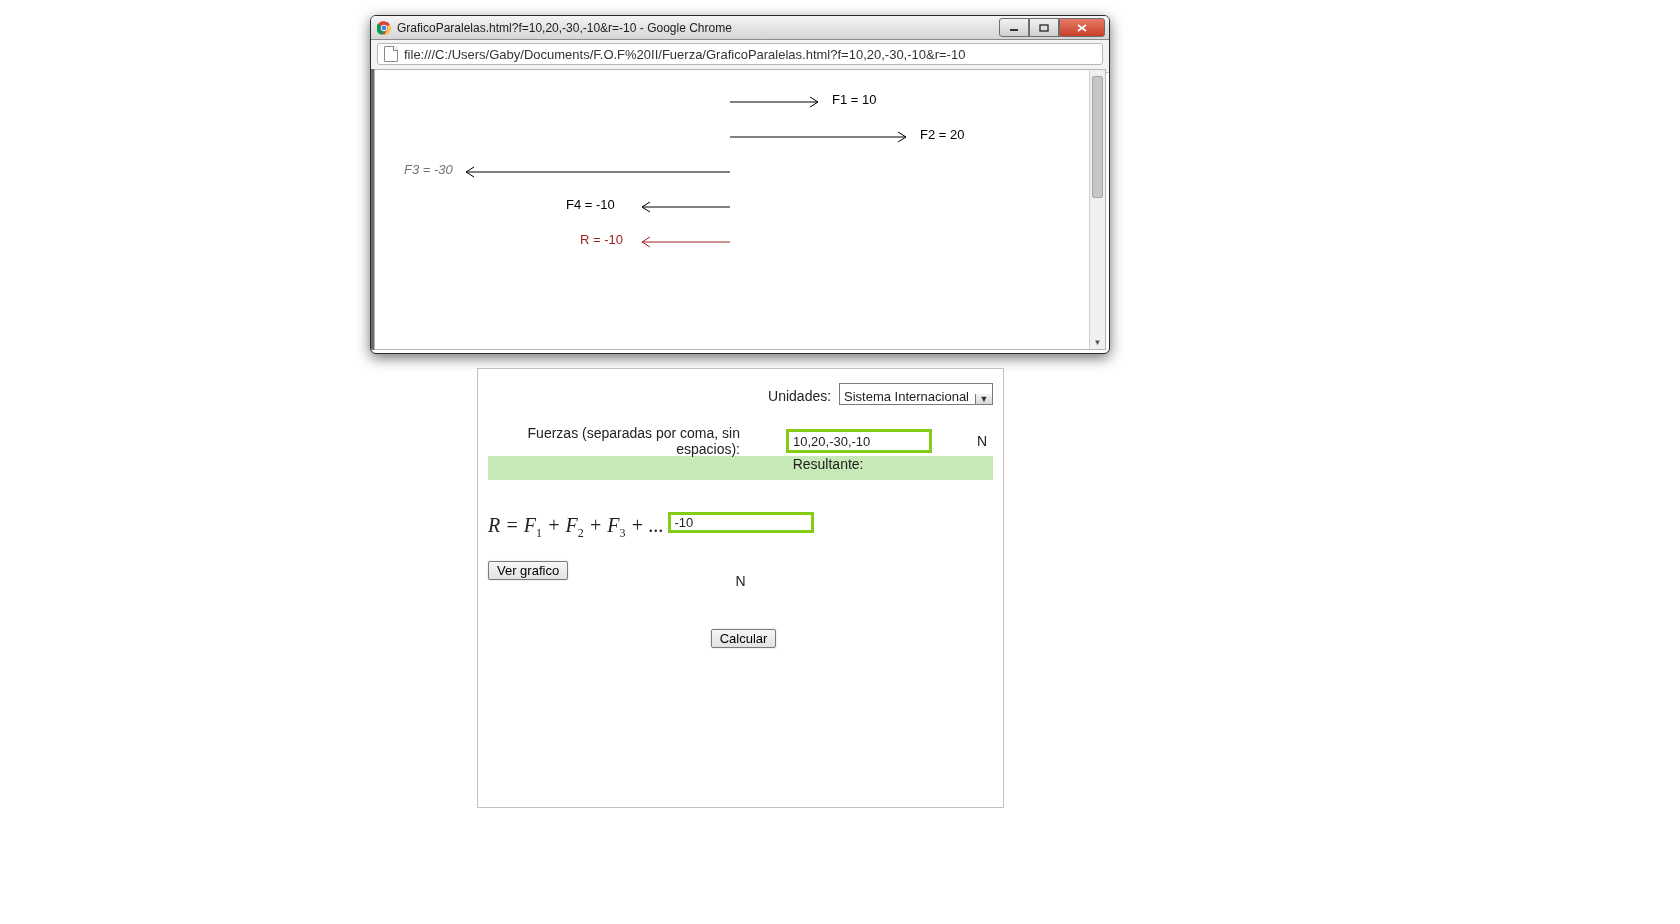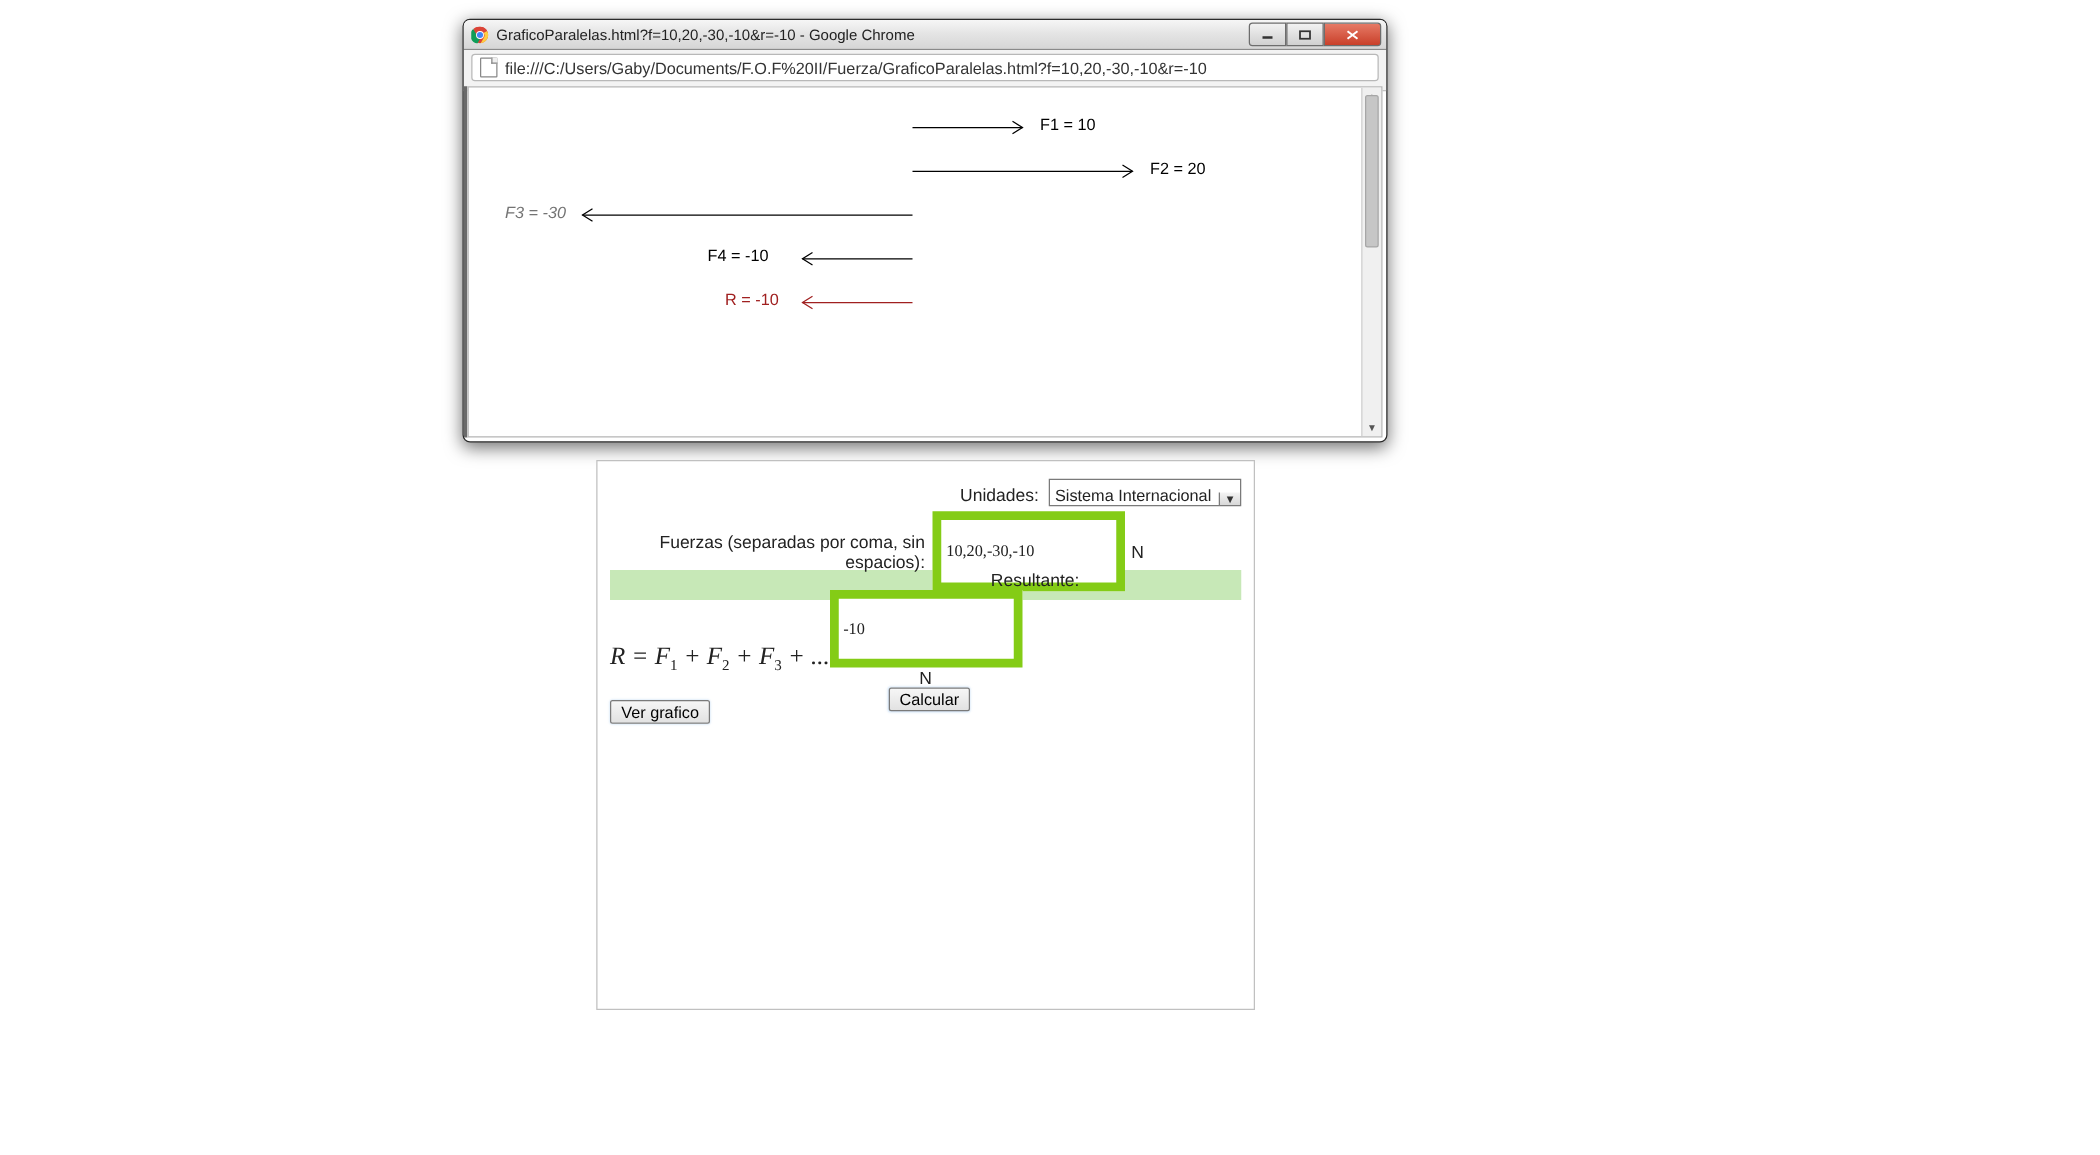--- a/index.html
+++ b/index.html
@@ -198,34 +198,35 @@
     display:flex;align-items:center;justify-content:center;
     font-size:9px;color:#333;
   }
 
   .row {
     display:flex;
     align-items:center;
     height:24px;
     margin:3px 0;
     font-size:14px;
+    gap:40px;
   }
   .row.result { background:#c7e8b7;flex-direction:column; }
   .row .lbl{
     width:252px;
     text-align:right;
     padding-right:6px;
   }
   .row .ti{
     width:132px;
     height:18px;
-    border:7px solid #84cc16;
-    padding:16px 4px;
-    font-size:13px;
-    font-family:Liberation Serif, serif;
+    border:3px solid #84cc16;
+    padding:0 4px;
+    font-size:13px;
+    font-family:Liberation Sans, sans-serif;
     color:#222;
     background:#fff;
   }
   .row .unit{
     width:20px;
     text-align:center;
   }
   .calc-btn, .graph-btn{
     font-family:inherit;
     font-size:13px;

